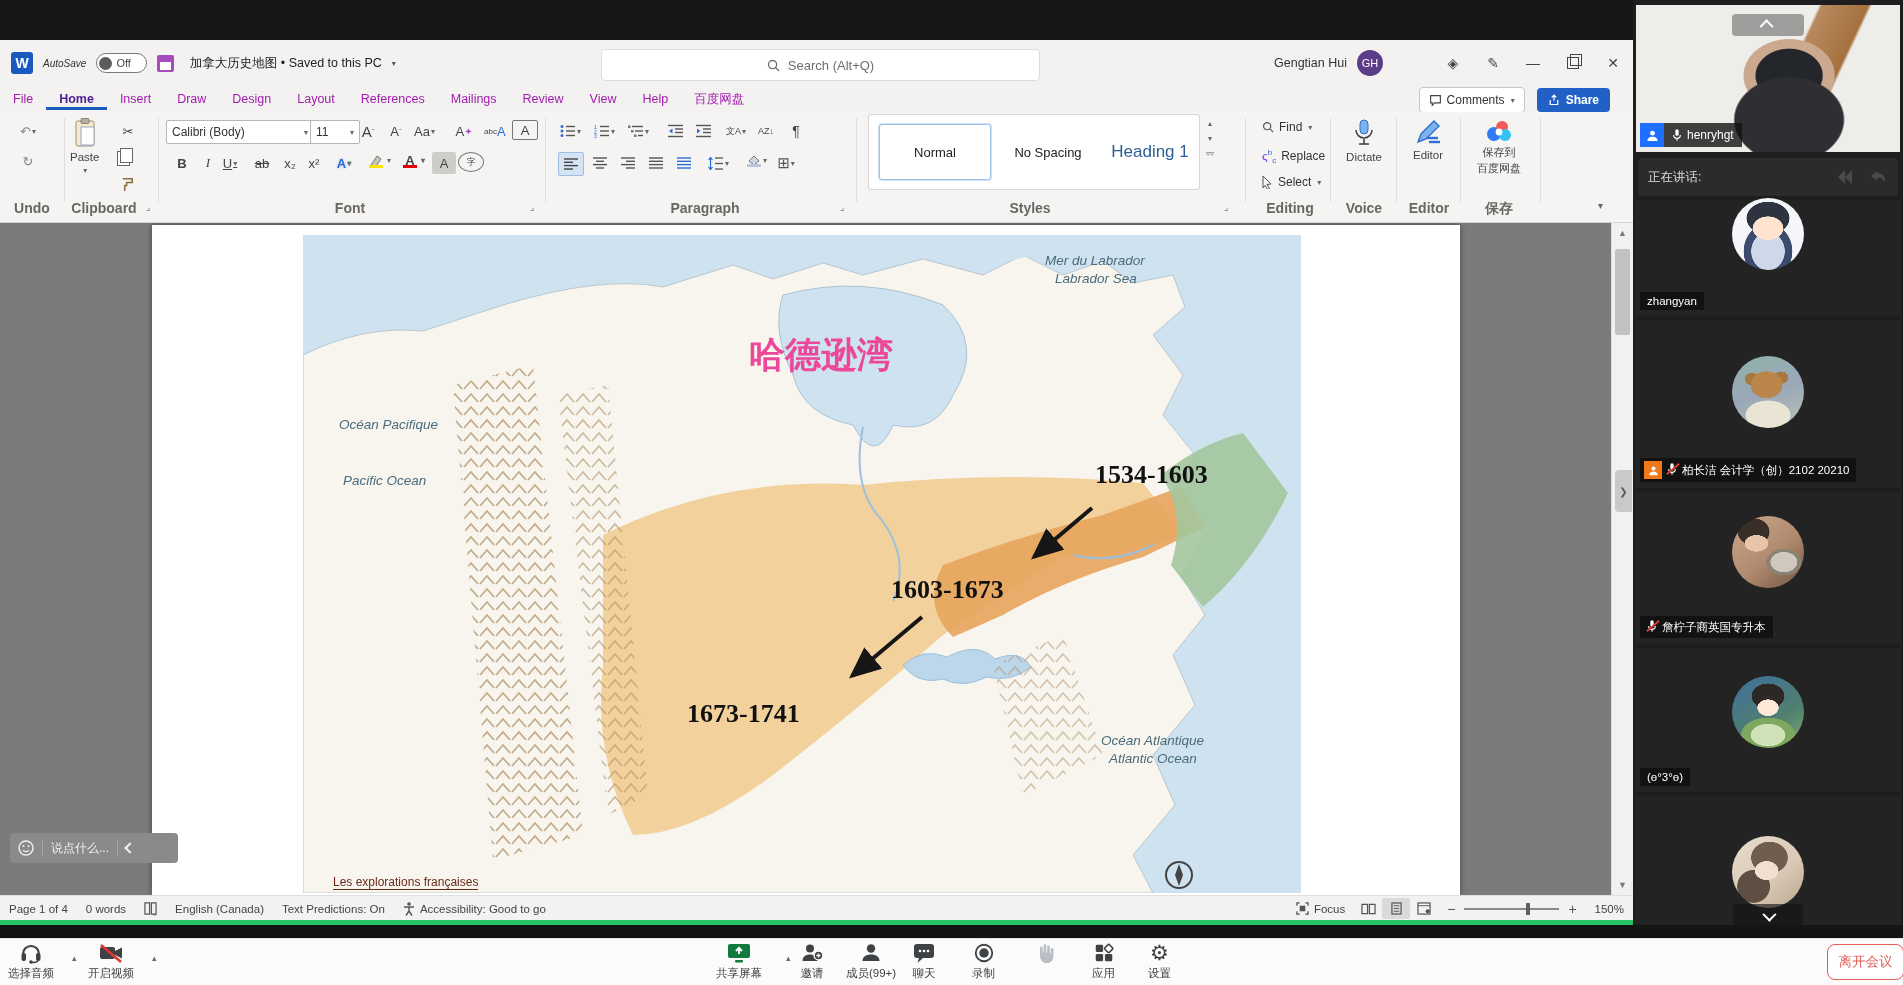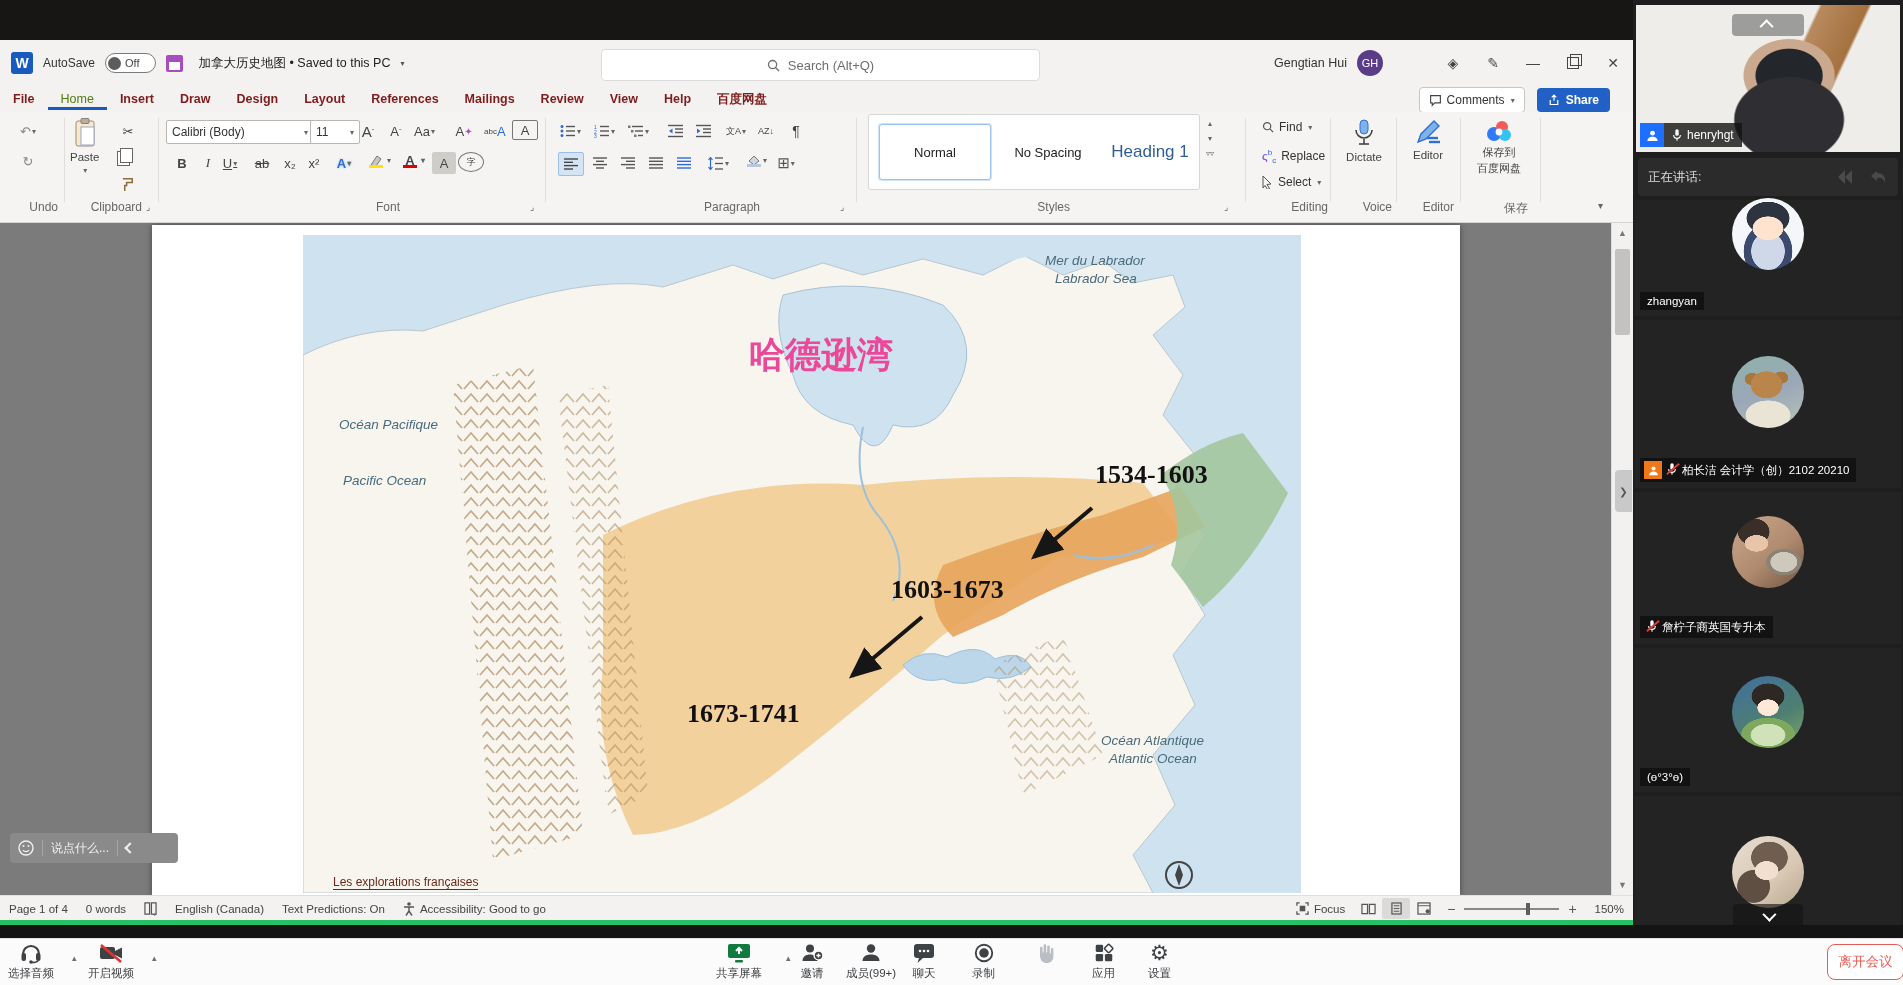--- a/index.html
+++ b/index.html
@@ -19,30 +19,30 @@
   .save-floppy:after{content:"";position:absolute;left:3px;top:7px;width:11px;height:8px;background:#fff;}
   .search-box{left:601px;top:9px;width:437px;height:30px;background:#fff;border:1px solid #dcdcdc;
     border-radius:4px;display:flex;align-items:center;justify-content:center;gap:8px;color:#6e6e6e;font-size:13px;}
   .avatar-gh{width:26px;height:26px;border-radius:50%;background:#5b3c88;color:#fff;font-size:11px;
     display:flex;align-items:center;justify-content:center;}
   .win-btn{width:40px;height:40px;display:flex;align-items:center;justify-content:center;color:#444;font-size:14px;}
   .restore-glyph{width:10px;height:10px;border:1px solid #444;position:relative;background:#f3f2f1;}
   .restore-glyph:before{content:"";position:absolute;left:2px;top:-4px;width:10px;height:10px;border:1px solid #444;}
   
   .tabrow{left:0;top:86px;width:1633px;height:26px;background:#f3f2f1;}
-  .rtab{padding:4px 13px;font-size:12.5px;color:#7f1d1d;white-space:nowrap;font-weight:bold;}
-  .rtab.active{font-weight:normal;color:#4d7c0f;box-shadow:inset 0 -3px 0 #185abd;}
+  .rtab{padding:4px 13px;font-size:12.5px;color:#a21caf;white-space:nowrap;}
+  .rtab.active{font-weight:bold;color:#4c1d95;box-shadow:inset 0 -3px 0 #185abd;}
   .comments-btn{border:1px solid #c8c6c4;border-radius:4px;height:24px;padding:0 9px;display:flex;
     align-items:center;gap:5px;background:#fff;color:#333;}
   .share-btn{background:#2160c4;color:#fff;border-radius:4px;height:24px;padding:0 11px;display:flex;
     align-items:center;gap:6px;font-weight:bold;}
   
   .ribbon{left:0;top:112px;width:1633px;height:110px;background:#f5f4f3;border-bottom:1px solid #d6d4d2;}
   .gsep{position:absolute;top:6px;height:84px;width:1px;background:#e0dedc;}
-  .glabel{position:absolute;top:88px;font-size:12px;color:#696764;text-align:right;}
+  .glabel{position:absolute;top:88px;font-size:14px;color:#696764;text-align:center;font-weight:bold;}
   .launcher{position:absolute;top:90px;font-size:9px;color:#696764;}
   .ricon{display:inline-flex;align-items:center;justify-content:center;height:22px;min-width:20px;
     color:#444;font-size:13px;border-radius:2px;padding:0 2px;}
   .dd{font-size:8px;color:#666;margin-left:1px;}
   .fontsel{background:#fff;border:1px solid #b9b7b5;border-radius:2px;height:22px;display:flex;
     align-items:center;justify-content:space-between;padding:0 5px;font-size:12px;color:#333;}
   .bigbtn{display:flex;flex-direction:column;align-items:center;gap:3px;color:#444;font-size:11.5px;}
   .style-cell{border:1px solid transparent;border-radius:3px;height:54px;display:flex;align-items:center;
     justify-content:center;background:#fff;}
   .ubar{display:inline-block;width:14px;height:3px;margin-top:-2px;}
@@ -103,21 +103,21 @@
 </head>
 <body>
 
 <div id="screen">
 
   <div class="abs chrome-dark"></div>
 
   <div class="abs titlebar">
     <div class="abs flex" style="left:11px;top:12px;gap:10px;">
       <div class="word-logo">W</div>
-      <span style="font-size:12px;color:#333;">AutoSave</span>
+      <span style="font-size:10px;color:#333;font-style:italic;">AutoSave</span>
       <div class="autosave-pill">
         <span class="autosave-knob"></span>
         <span>Off</span>
       </div>
       <div class="save-floppy"></div>
       <span style="font-size:12.5px;color:#222;margin-left:6px;">加拿大历史地图 • Saved to this PC</span>
       <span style="font-size:8px;color:#555;">▾</span>
     </div>
     <div class="abs search-box">
       <svg width="13" height="13" viewBox="0 0 14 14">

